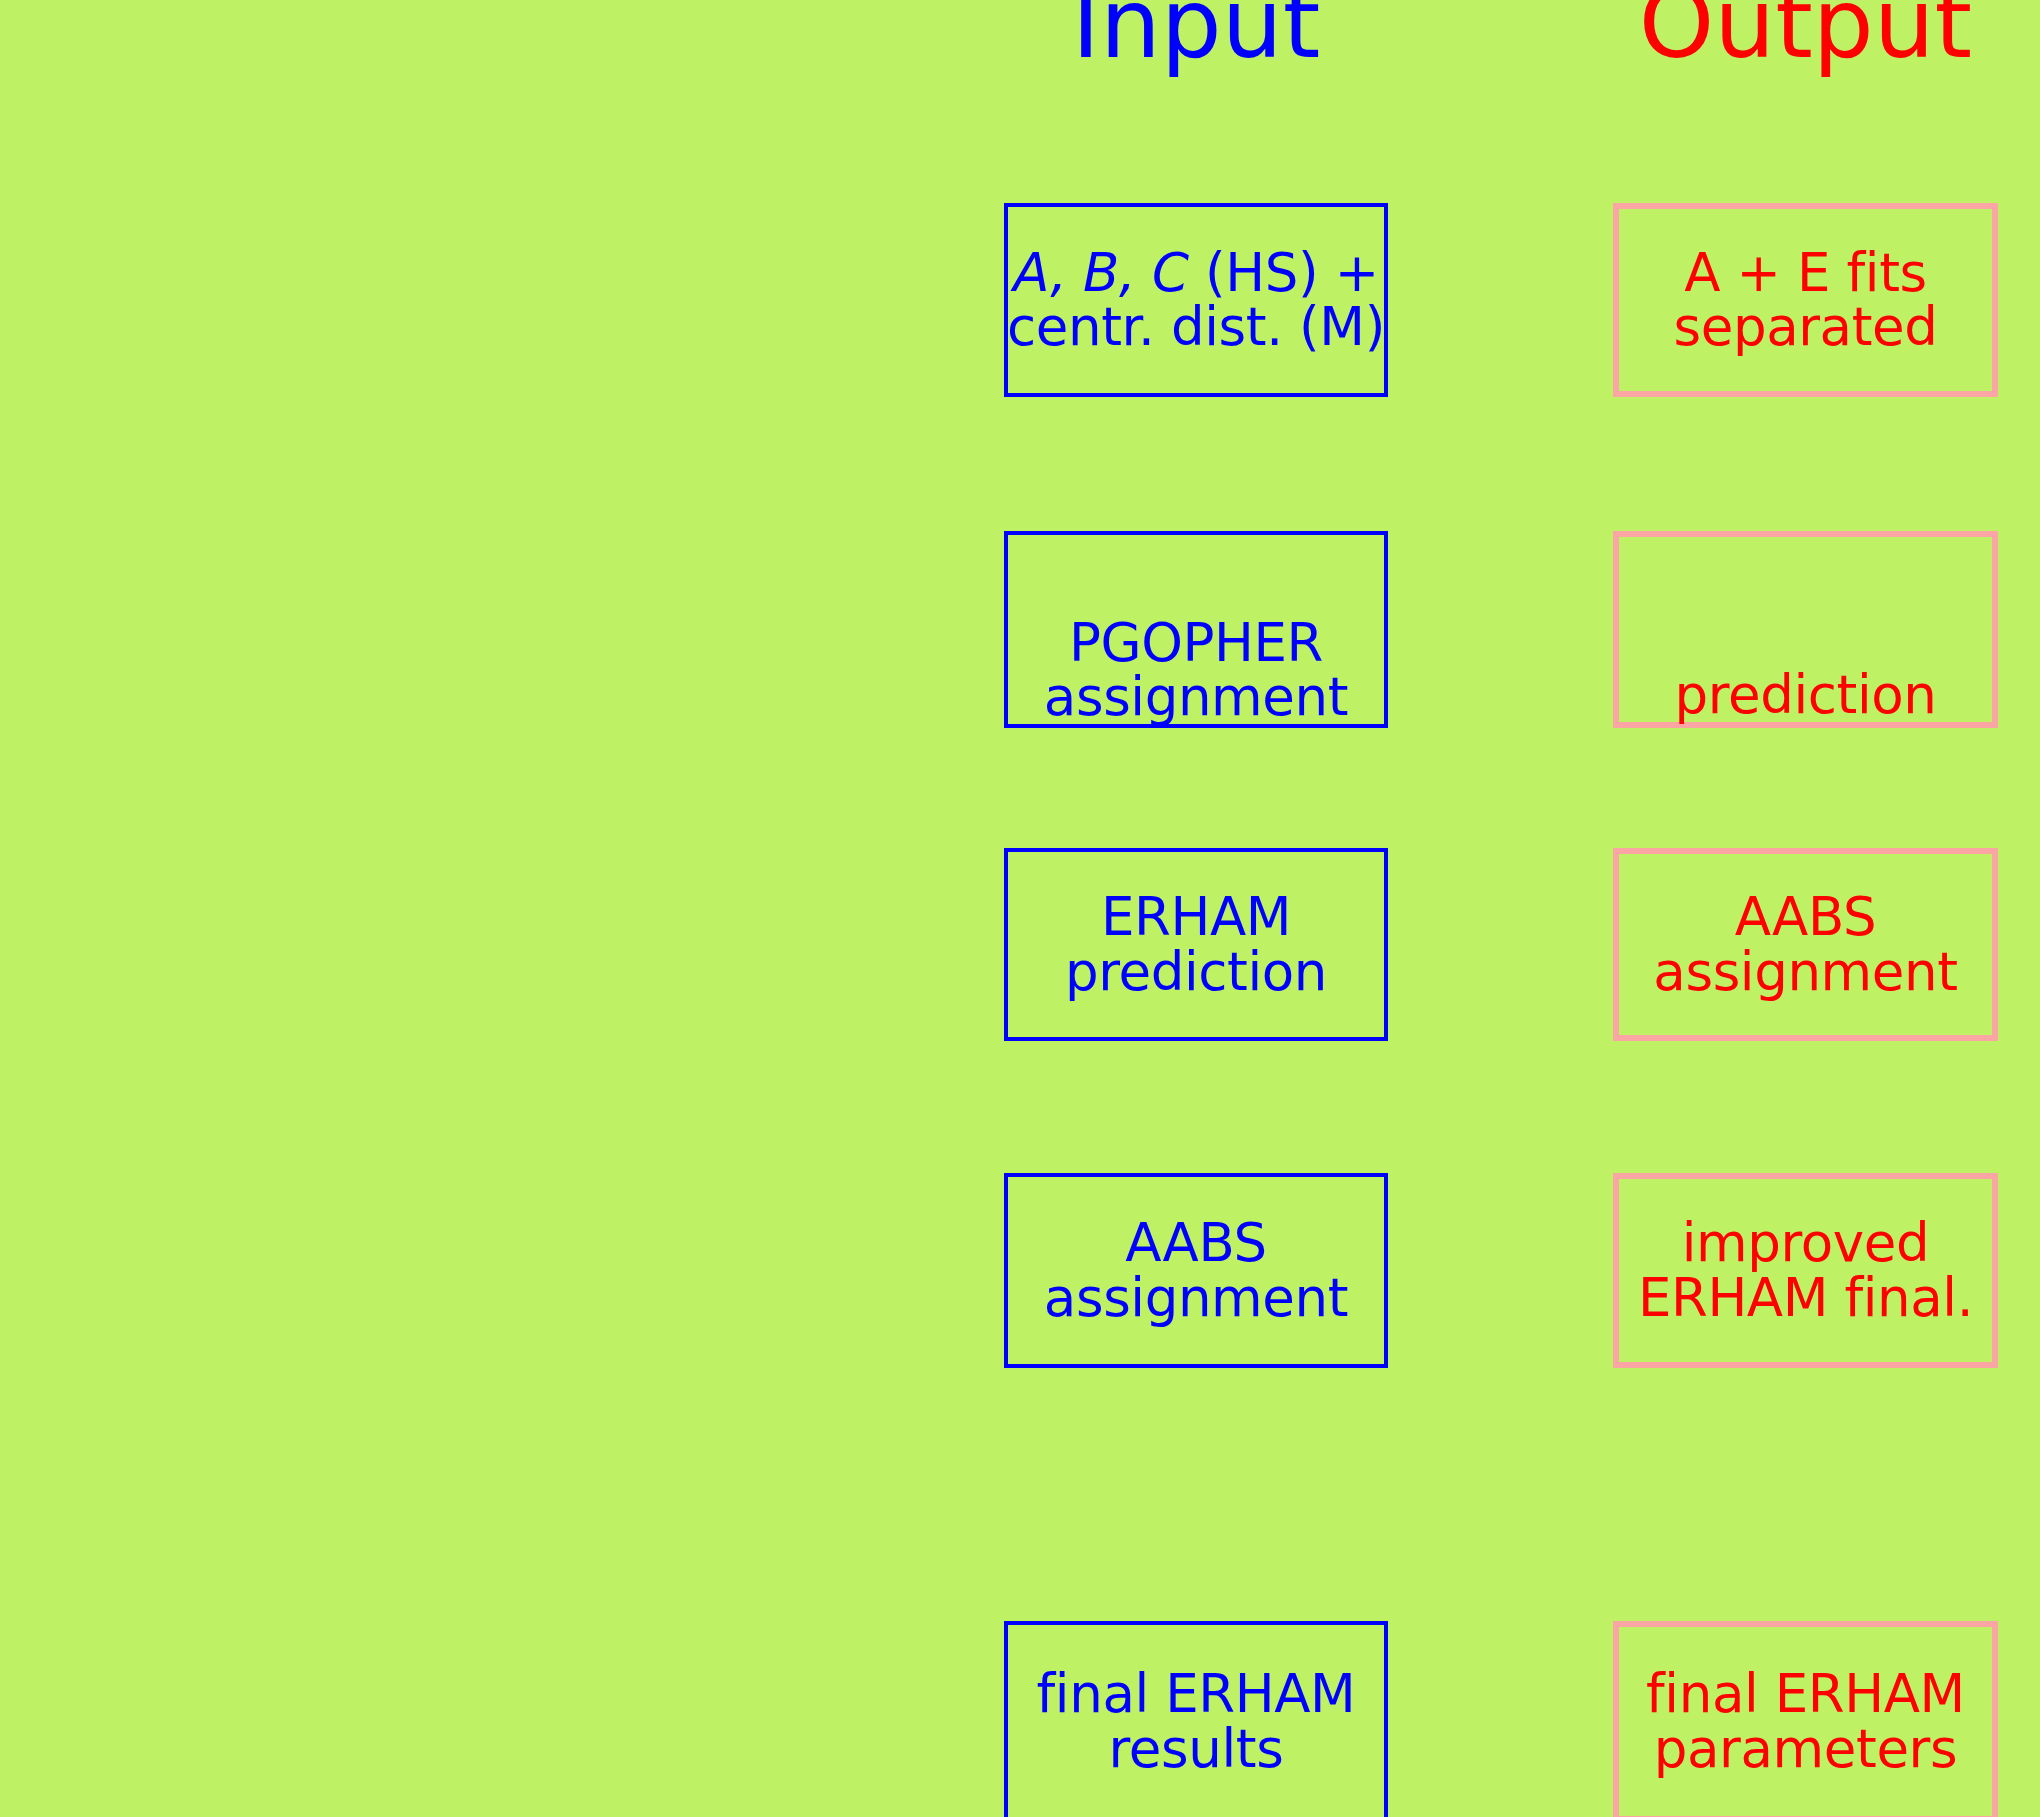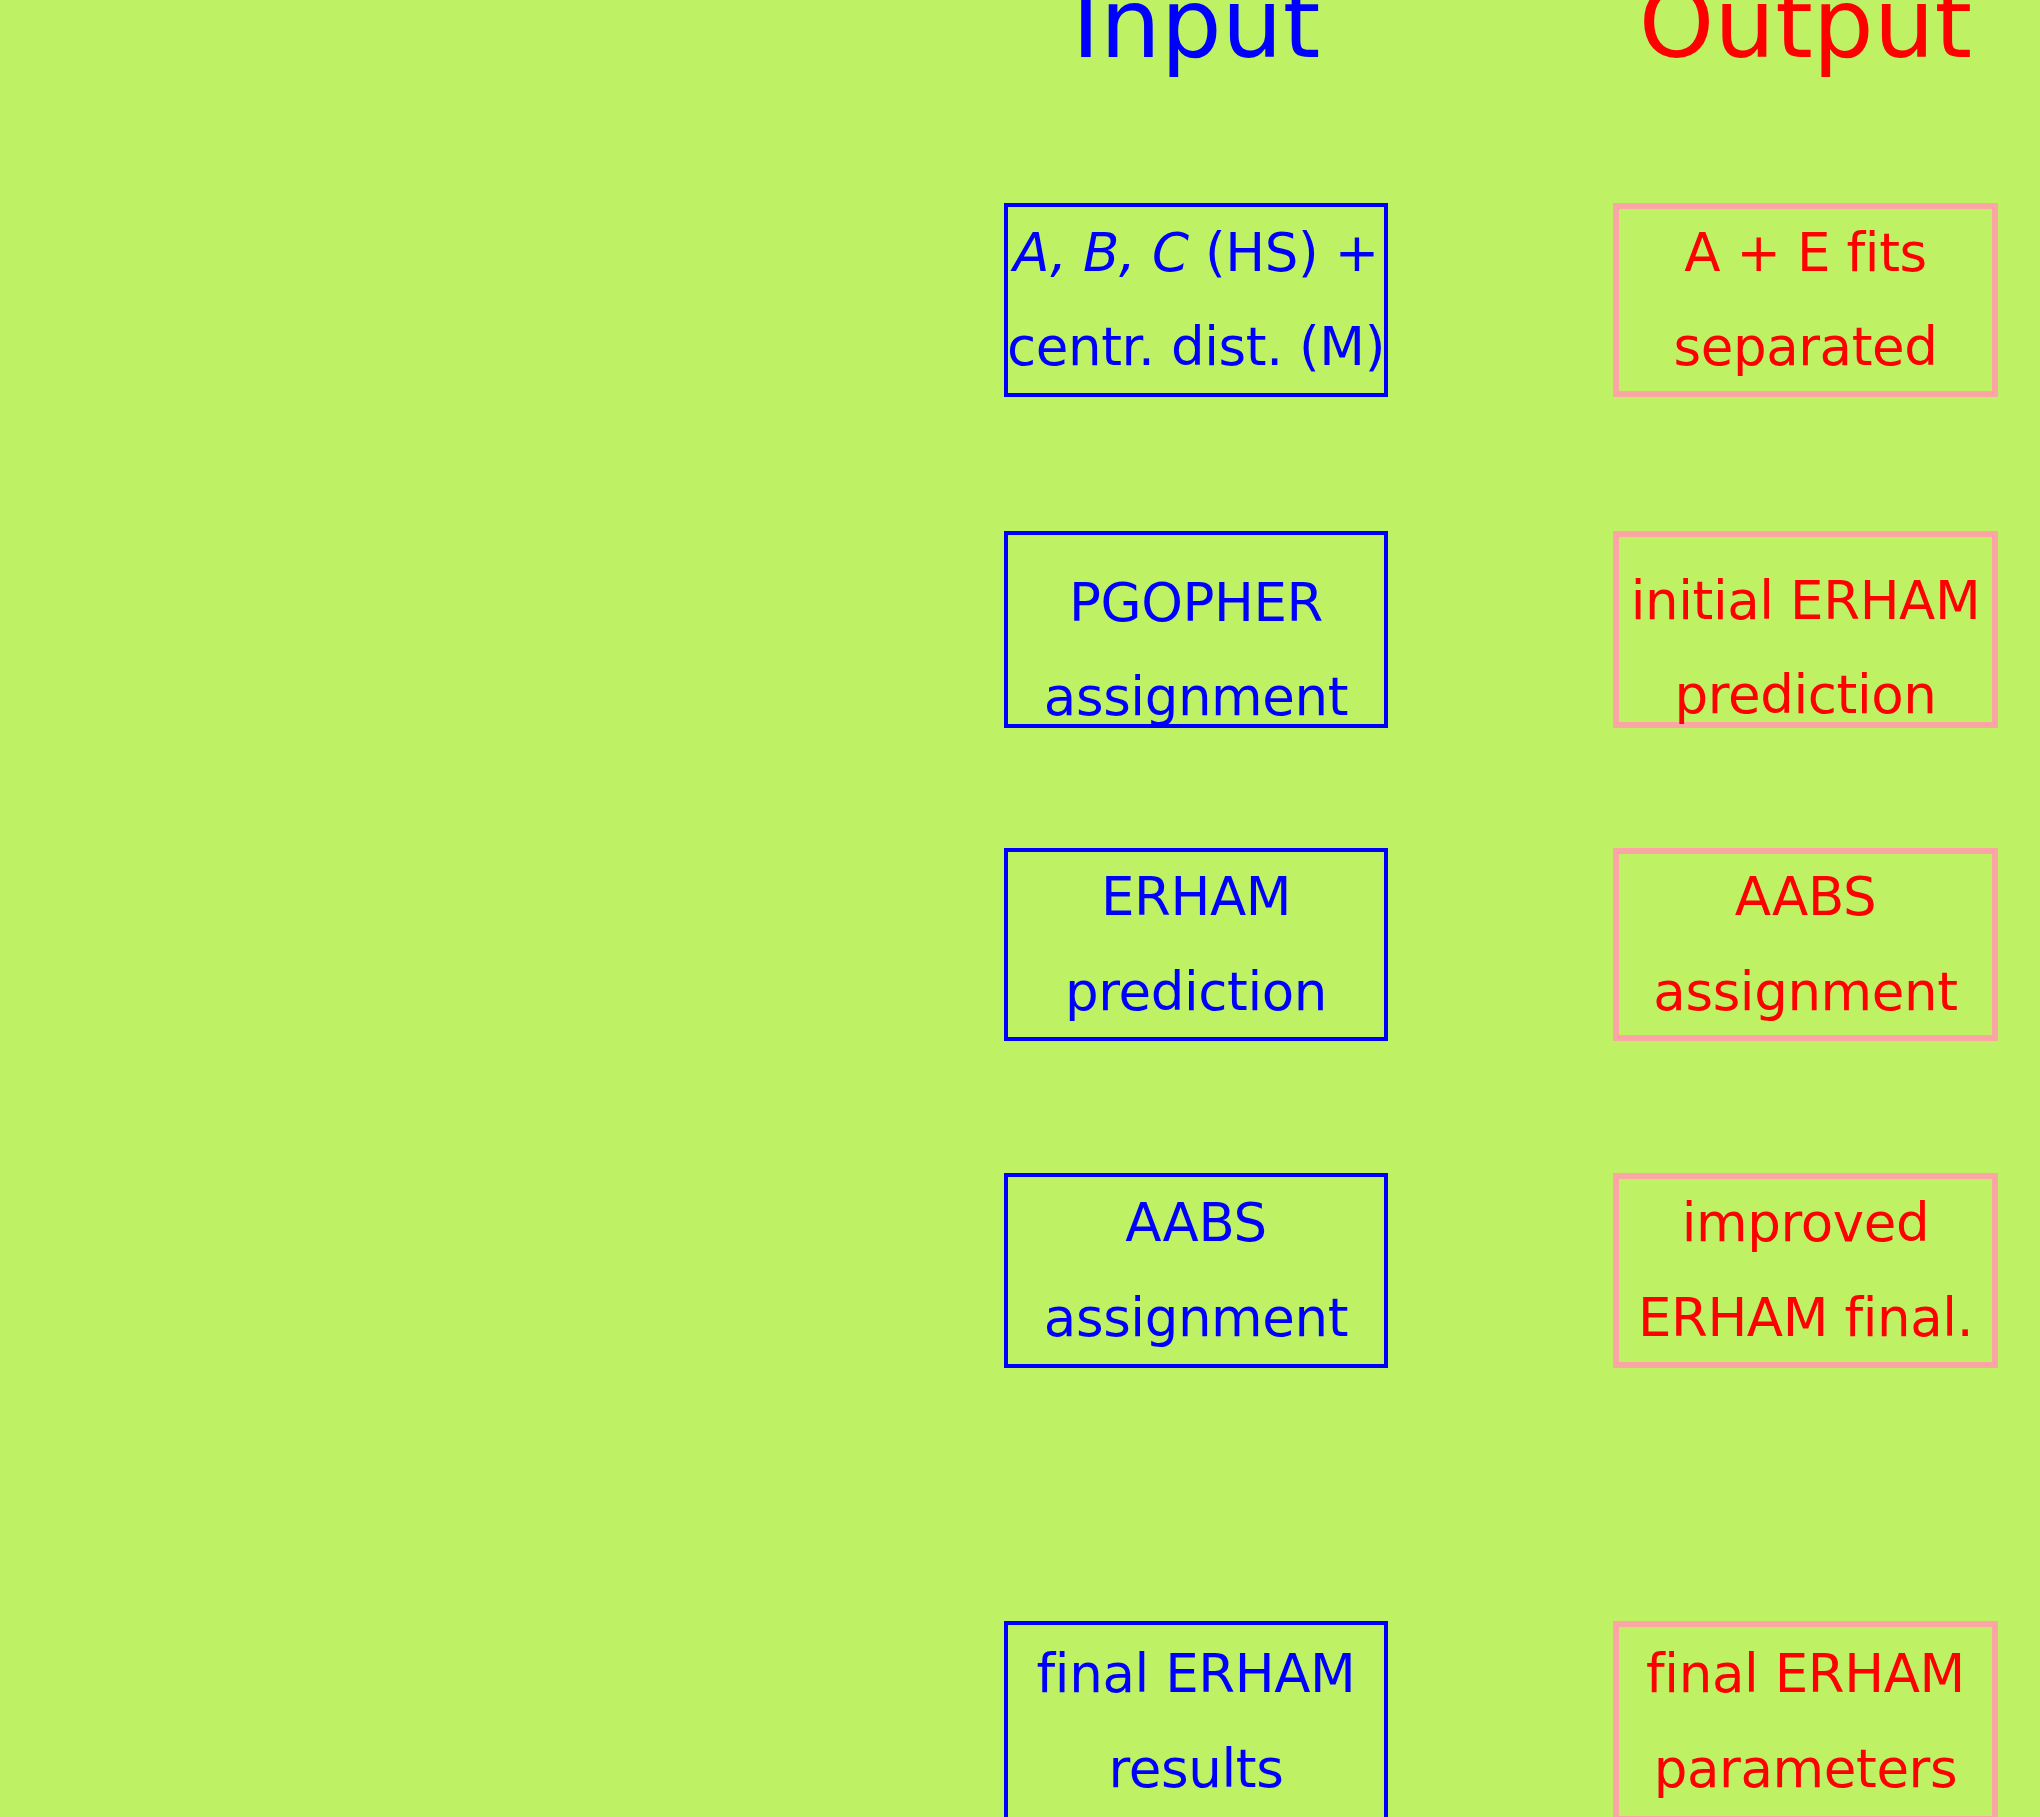--- a/index.html
+++ b/index.html
@@ -39,21 +39,20 @@
     position: absolute;
     box-sizing: border-box;
     display: flex;
     flex-direction: column;
     align-items: center;
     justify-content: center;
     text-align: center;
     font-size: 53px;
     line-height: 1.02;
     letter-spacing: -0.4px;
-    gap: 40px;
   }
   .node-box .line {
     display: block;
     white-space: nowrap;
   }
   .col-input {
     left: 1004px;
     width: 384px;
     border: 4.3px solid #0000ff;
     color: #0000ff;
@@ -87,21 +86,20 @@
   <div class="node-box col-output row-1">
     <span class="line">A + E fits</span>
     <span class="line">separated</span>
   </div>
 
   <div class="node-box col-input row-2">
     <span class="line">PGOPHER</span>
     <span class="line">assignment</span>
   </div>
   <div class="node-box col-output row-2">
-    <span class="line">initial ERHAM</span>
     <span class="line">prediction</span>
   </div>
 
   <div class="node-box col-input row-3">
     <span class="line">ERHAM</span>
     <span class="line">prediction</span>
   </div>
   <div class="node-box col-output row-3">
     <span class="line">AABS</span>
     <span class="line">assignment</span>

